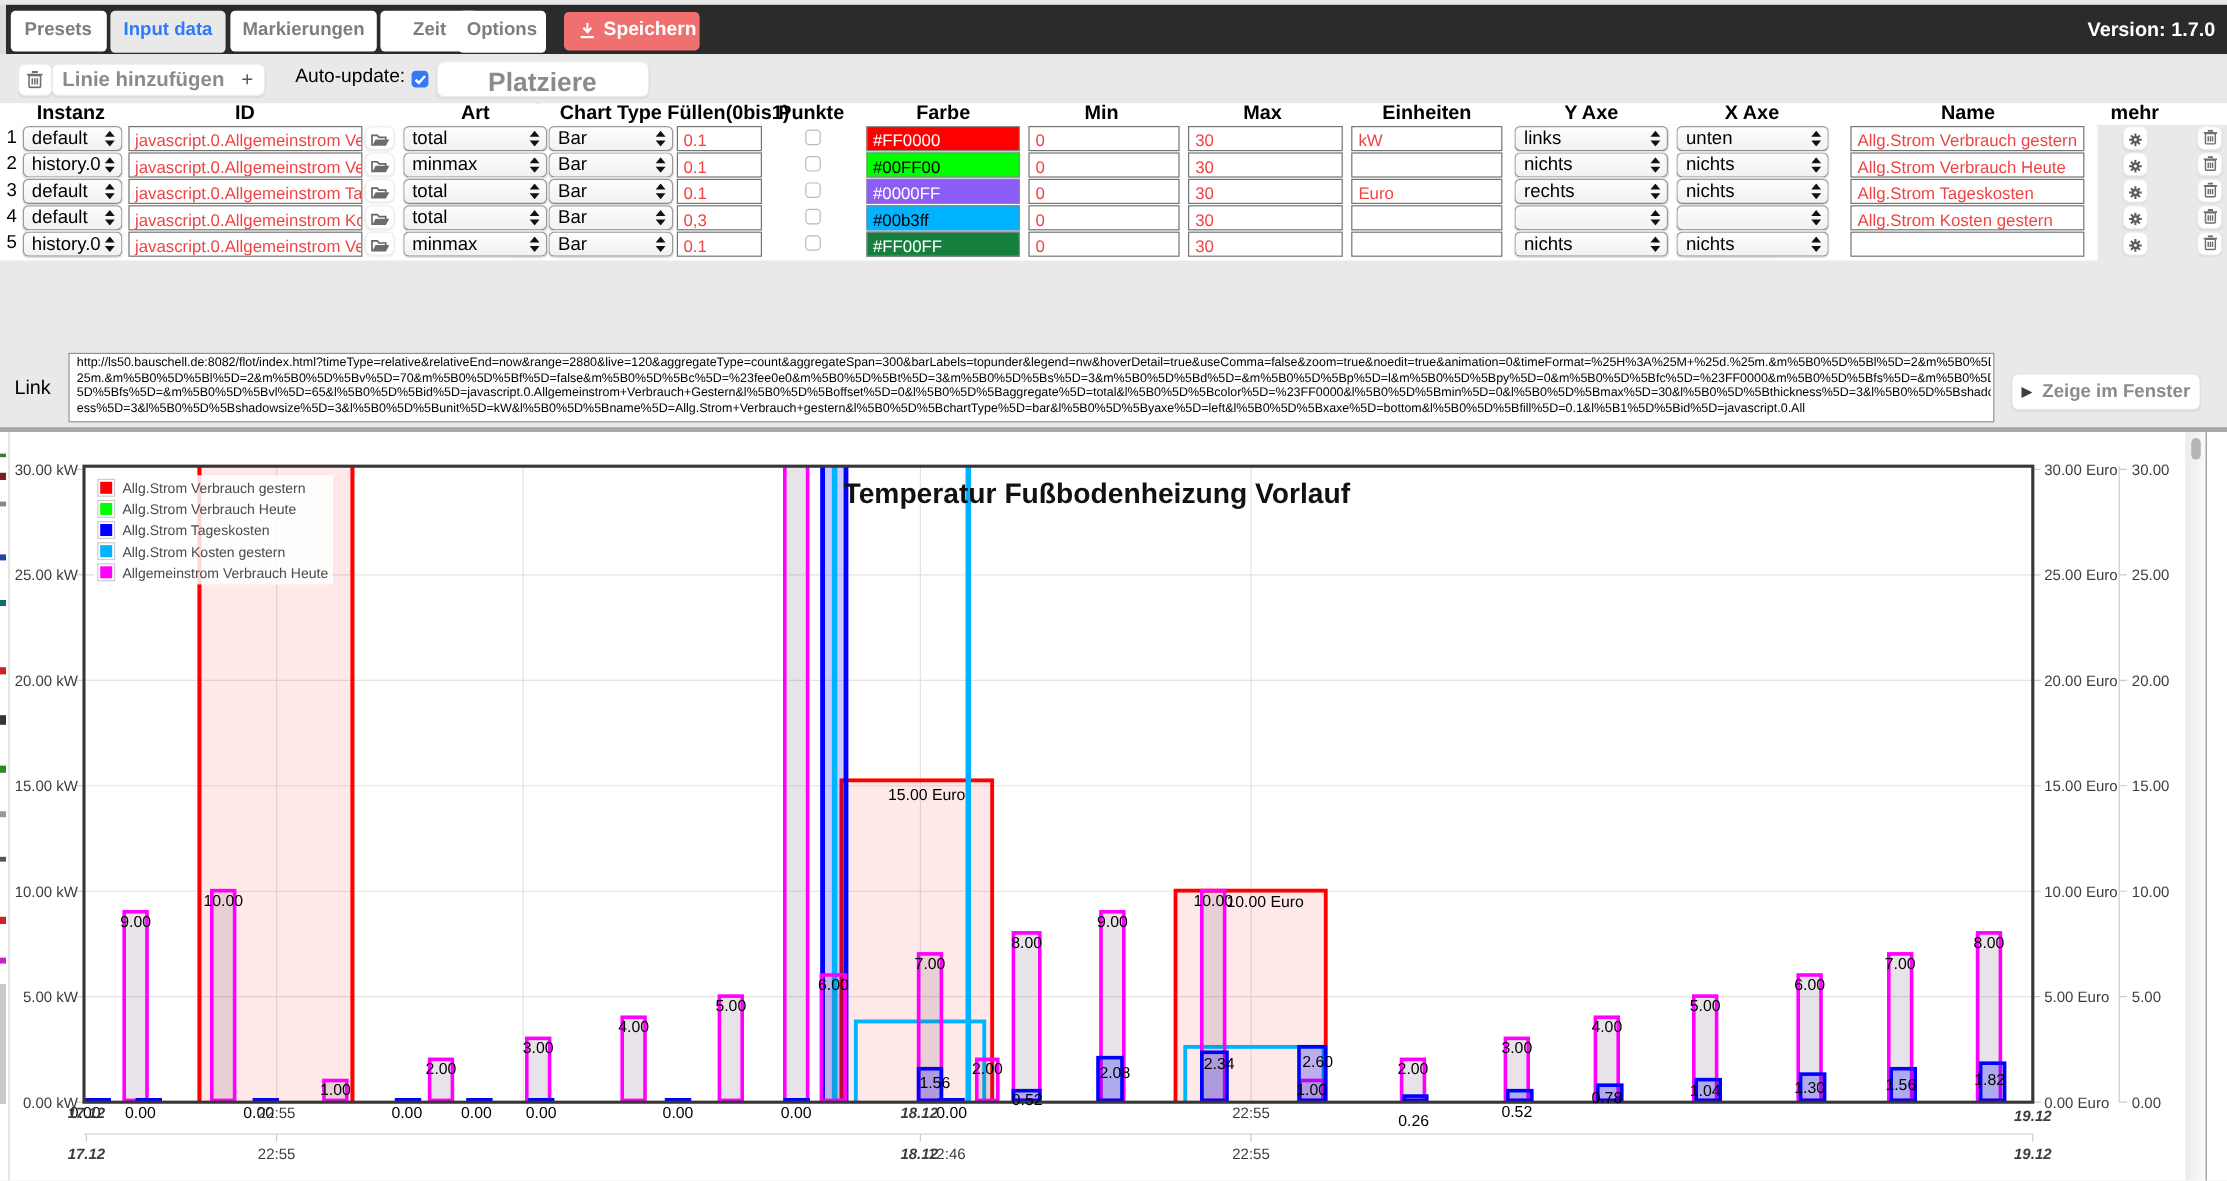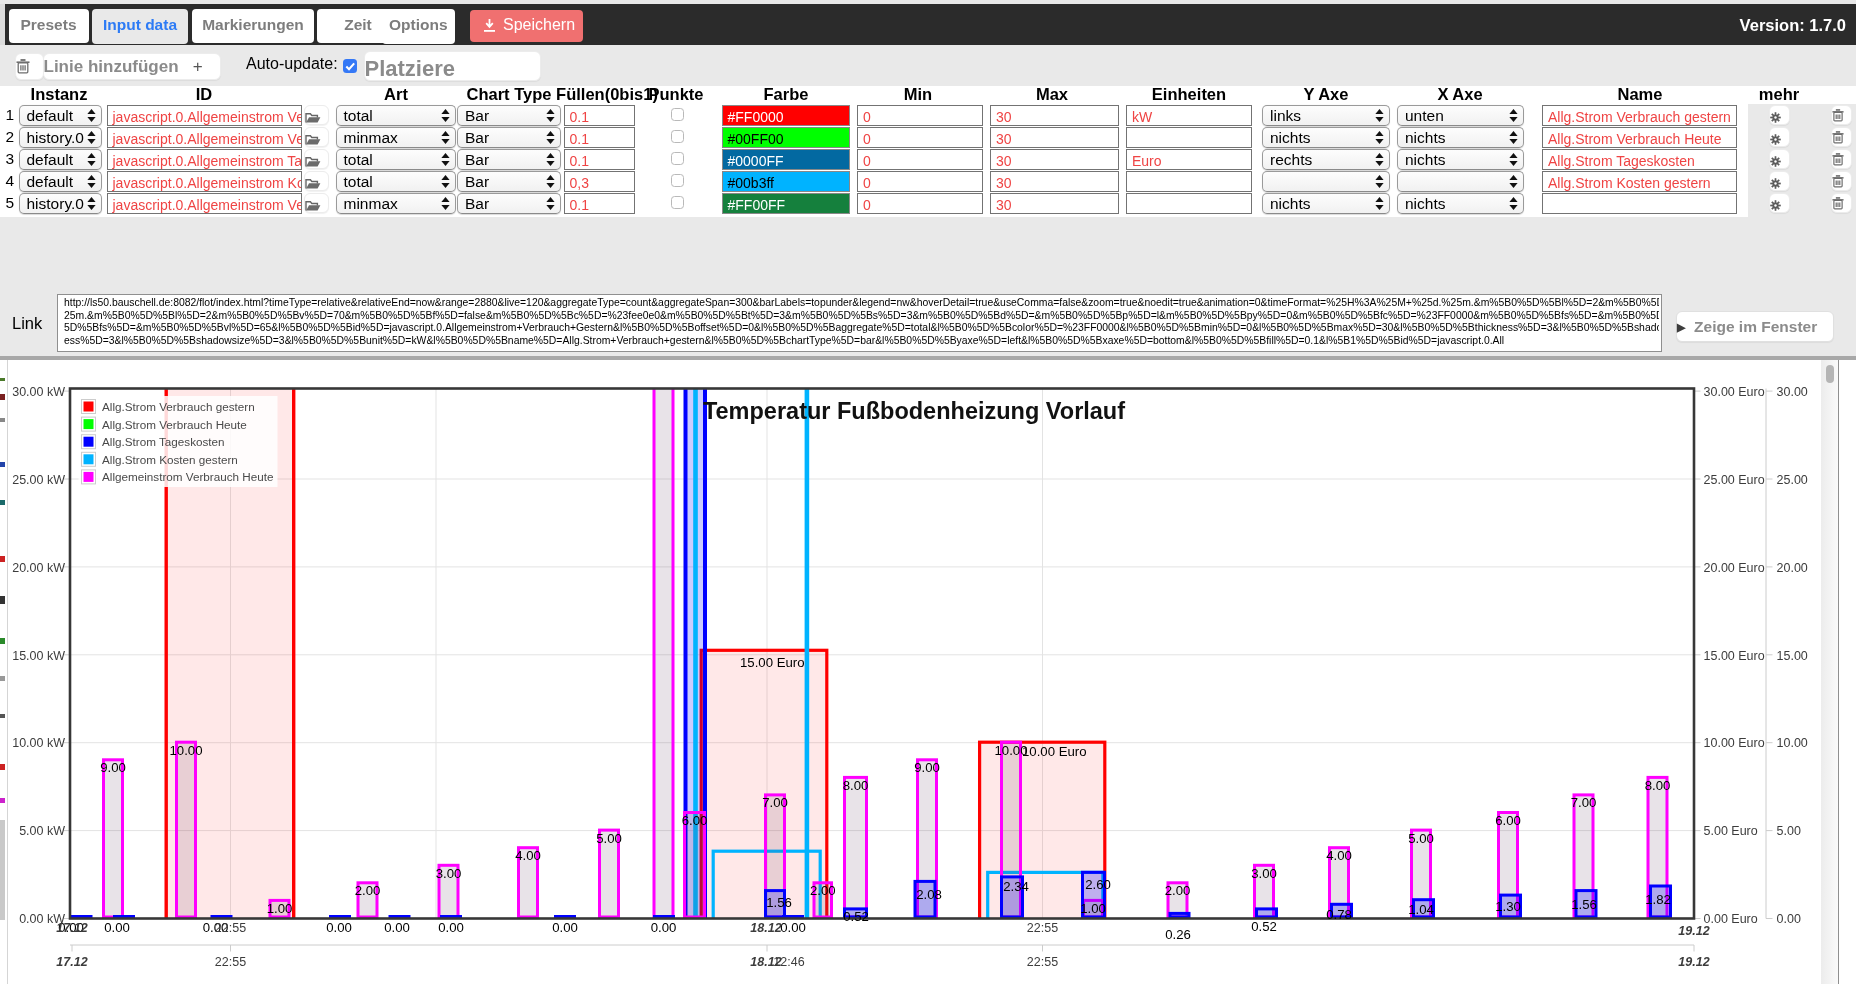--- a/index.html
+++ b/index.html
@@ -1,35 +1,35 @@
 <!DOCTYPE html>
 <html><head><meta charset="utf-8">
 <style>
 *{margin:0;padding:0;box-sizing:border-box}
 html,body{width:1856px;height:984px;overflow:hidden}
 body{font-family:"Liberation Sans",sans-serif;background:#e9e9e9;position:relative}
 .abs{position:absolute}
 .sel{position:absolute;height:21px;border:1px solid #9a9a9a;border-radius:5px;background:linear-gradient(#fdfdfd,#f1f1f1);border-bottom-color:#8a8a8a;font-size:15.5px;color:#000;padding:1px 14px 0 7px;white-space:nowrap;overflow:hidden;box-shadow:0 0.5px 1px rgba(0,0,0,.15)}
 
 .inp{position:absolute;height:21px;border:1px solid #737373;background:#fff;font-size:14px;color:#ef4444;padding:3px 0 0 5px;white-space:nowrap;overflow:hidden}
-.btn{position:absolute;background:#fff;border:1px solid #ececec;border-radius:6px;color:#8b8b8b;font-weight:bold;box-shadow:0 1px 1px rgba(0,0,0,.06)}
+.btn{position:absolute;background:#fff;border:1px solid #ececec;border-radius:6px;color:#8b8b8b;font-weight:bold;text-align:center;box-shadow:0 1px 1px rgba(0,0,0,.06)}
 .cb{position:absolute;width:13px;height:13px;border:1.5px solid #b9b9b9;border-radius:3.5px;background:#fff}
 .hd{position:absolute;font-weight:bold;font-size:16.5px;color:#000;transform:translateX(-50%);white-space:nowrap}
 .num{position:absolute;width:14px;text-align:right;font-size:15.5px;color:#000}
 .tab{position:absolute;top:9px;height:33.5px;background:#fff;border-radius:4px;color:#7d7d7d;font-weight:bold;font-size:15.5px;text-align:center;padding-top:7px}
 </style></head><body>
 <div class="abs" style="left:0;top:0;width:1856px;height:4.5px;background:#e8e8e8"></div>
 <div class="abs" style="left:5px;top:4px;width:1851px;height:40.5px;background:#2b2b2b"></div>
 <div class="abs" style="left:0;top:4px;width:5px;height:41px;background:#dcdcdc"></div>
 <div class="tab" style="left:8.5px;width:80px">Presets</div>
 <div class="tab" style="left:92px;width:96px;background:#e9e9e9;color:#2d7bf5;height:35px">Input data</div>
 <div class="tab" style="left:192px;width:122px">Markierungen</div>
 <div class="tab" style="left:317px;width:82px">Zeit</div>
 <div class="tab" style="left:381.5px;width:73.5px;height:35px">Options</div>
-<div class="abs" style="left:470px;top:10px;width:113px;height:32px;background:#f07070;border-radius:4px;color:#fff;font-weight:normal;font-size:16px;text-align:left;padding:6px 0 0 33px">
+<div class="abs" style="left:470px;top:10px;width:113px;height:32px;background:#f07070;border-radius:4px;color:#fff;font-weight:bold;font-size:16px;text-align:left;padding:6px 0 0 33px">
 <svg style="position:absolute;left:13px;top:9px" width="13" height="14" viewBox="0 0 13 14">
       <path d="M6.5 0 v7 M3.2 4.2 L6.5 7.8 L9.8 4.2" stroke="#fff" stroke-width="1.8" fill="none"></path>
       <rect x="1" y="11" width="11" height="1.8" fill="#fff"></rect>
     </svg>
 <span>Speichern</span></div>
 <div class="abs" style="right:10px;top:16px;color:#fff;font-weight:bold;font-size:16.5px">Version: 1.7.0</div>
 <div class="btn" style="left:15px;top:52.5px;width:28.5px;height:27.5px;padding-top:5px"><svg width="14" height="15" viewBox="0 0 14 15">
       <g stroke="#6e6e6e" stroke-width="1.3" fill="none">
         <rect x="2.2" y="3.8" width="9.6" height="10" rx="1"></rect>
         <line x1="0.5" y1="3.2" x2="13.5" y2="3.2" stroke-width="1.6"></line>
@@ -185,21 +185,21 @@
 <div class="sel" style="left:335.5px;top:148.5px;width:120px">total<svg style="position:absolute;right:5px;top:50%;margin-top:-6.5px" width="9" height="13" viewBox="0 0 9 13">
       <path d="M4.5 0 L8.6 5 H0.4 Z" fill="#111"></path>
       <path d="M4.5 13 L8.6 8 H0.4 Z" fill="#111"></path>
     </svg></div>
 <div class="sel" style="left:457px;top:148.5px;width:104px">Bar<svg style="position:absolute;right:5px;top:50%;margin-top:-6.5px" width="9" height="13" viewBox="0 0 9 13">
       <path d="M4.5 0 L8.6 5 H0.4 Z" fill="#111"></path>
       <path d="M4.5 13 L8.6 8 H0.4 Z" fill="#111"></path>
     </svg></div>
 <div class="inp" style="left:563.5px;top:148.5px;width:71px">0.1</div>
 <div class="cb" style="left:670.5px;top:152px"></div>
-<div class="inp" style="left:721.5px;top:148.5px;width:128px;background:#0369a1;color:#fff;border:1.5px solid #888">#0000FF</div>
+<div class="inp" style="left:721.5px;top:148.5px;width:128px;background:#8b5cf6;color:#fff;border:1.5px solid #888">#0000FF</div>
 <div class="inp" style="left:857px;top:148.5px;width:126px">0</div>
 <div class="inp" style="left:990px;top:148.5px;width:129px">30</div>
 <div class="inp" style="left:1126px;top:148.5px;width:126px">Euro</div>
 <div class="sel" style="left:1262px;top:148.5px;width:128px">rechts<svg style="position:absolute;right:5px;top:50%;margin-top:-6.5px" width="9" height="13" viewBox="0 0 9 13">
       <path d="M4.5 0 L8.6 5 H0.4 Z" fill="#111"></path>
       <path d="M4.5 13 L8.6 8 H0.4 Z" fill="#111"></path>
     </svg></div>
 <div class="sel" style="left:1397px;top:148.5px;width:127px">nichts<svg style="position:absolute;right:5px;top:50%;margin-top:-6.5px" width="9" height="13" viewBox="0 0 9 13">
       <path d="M4.5 0 L8.6 5 H0.4 Z" fill="#111"></path>
       <path d="M4.5 13 L8.6 8 H0.4 Z" fill="#111"></path>

